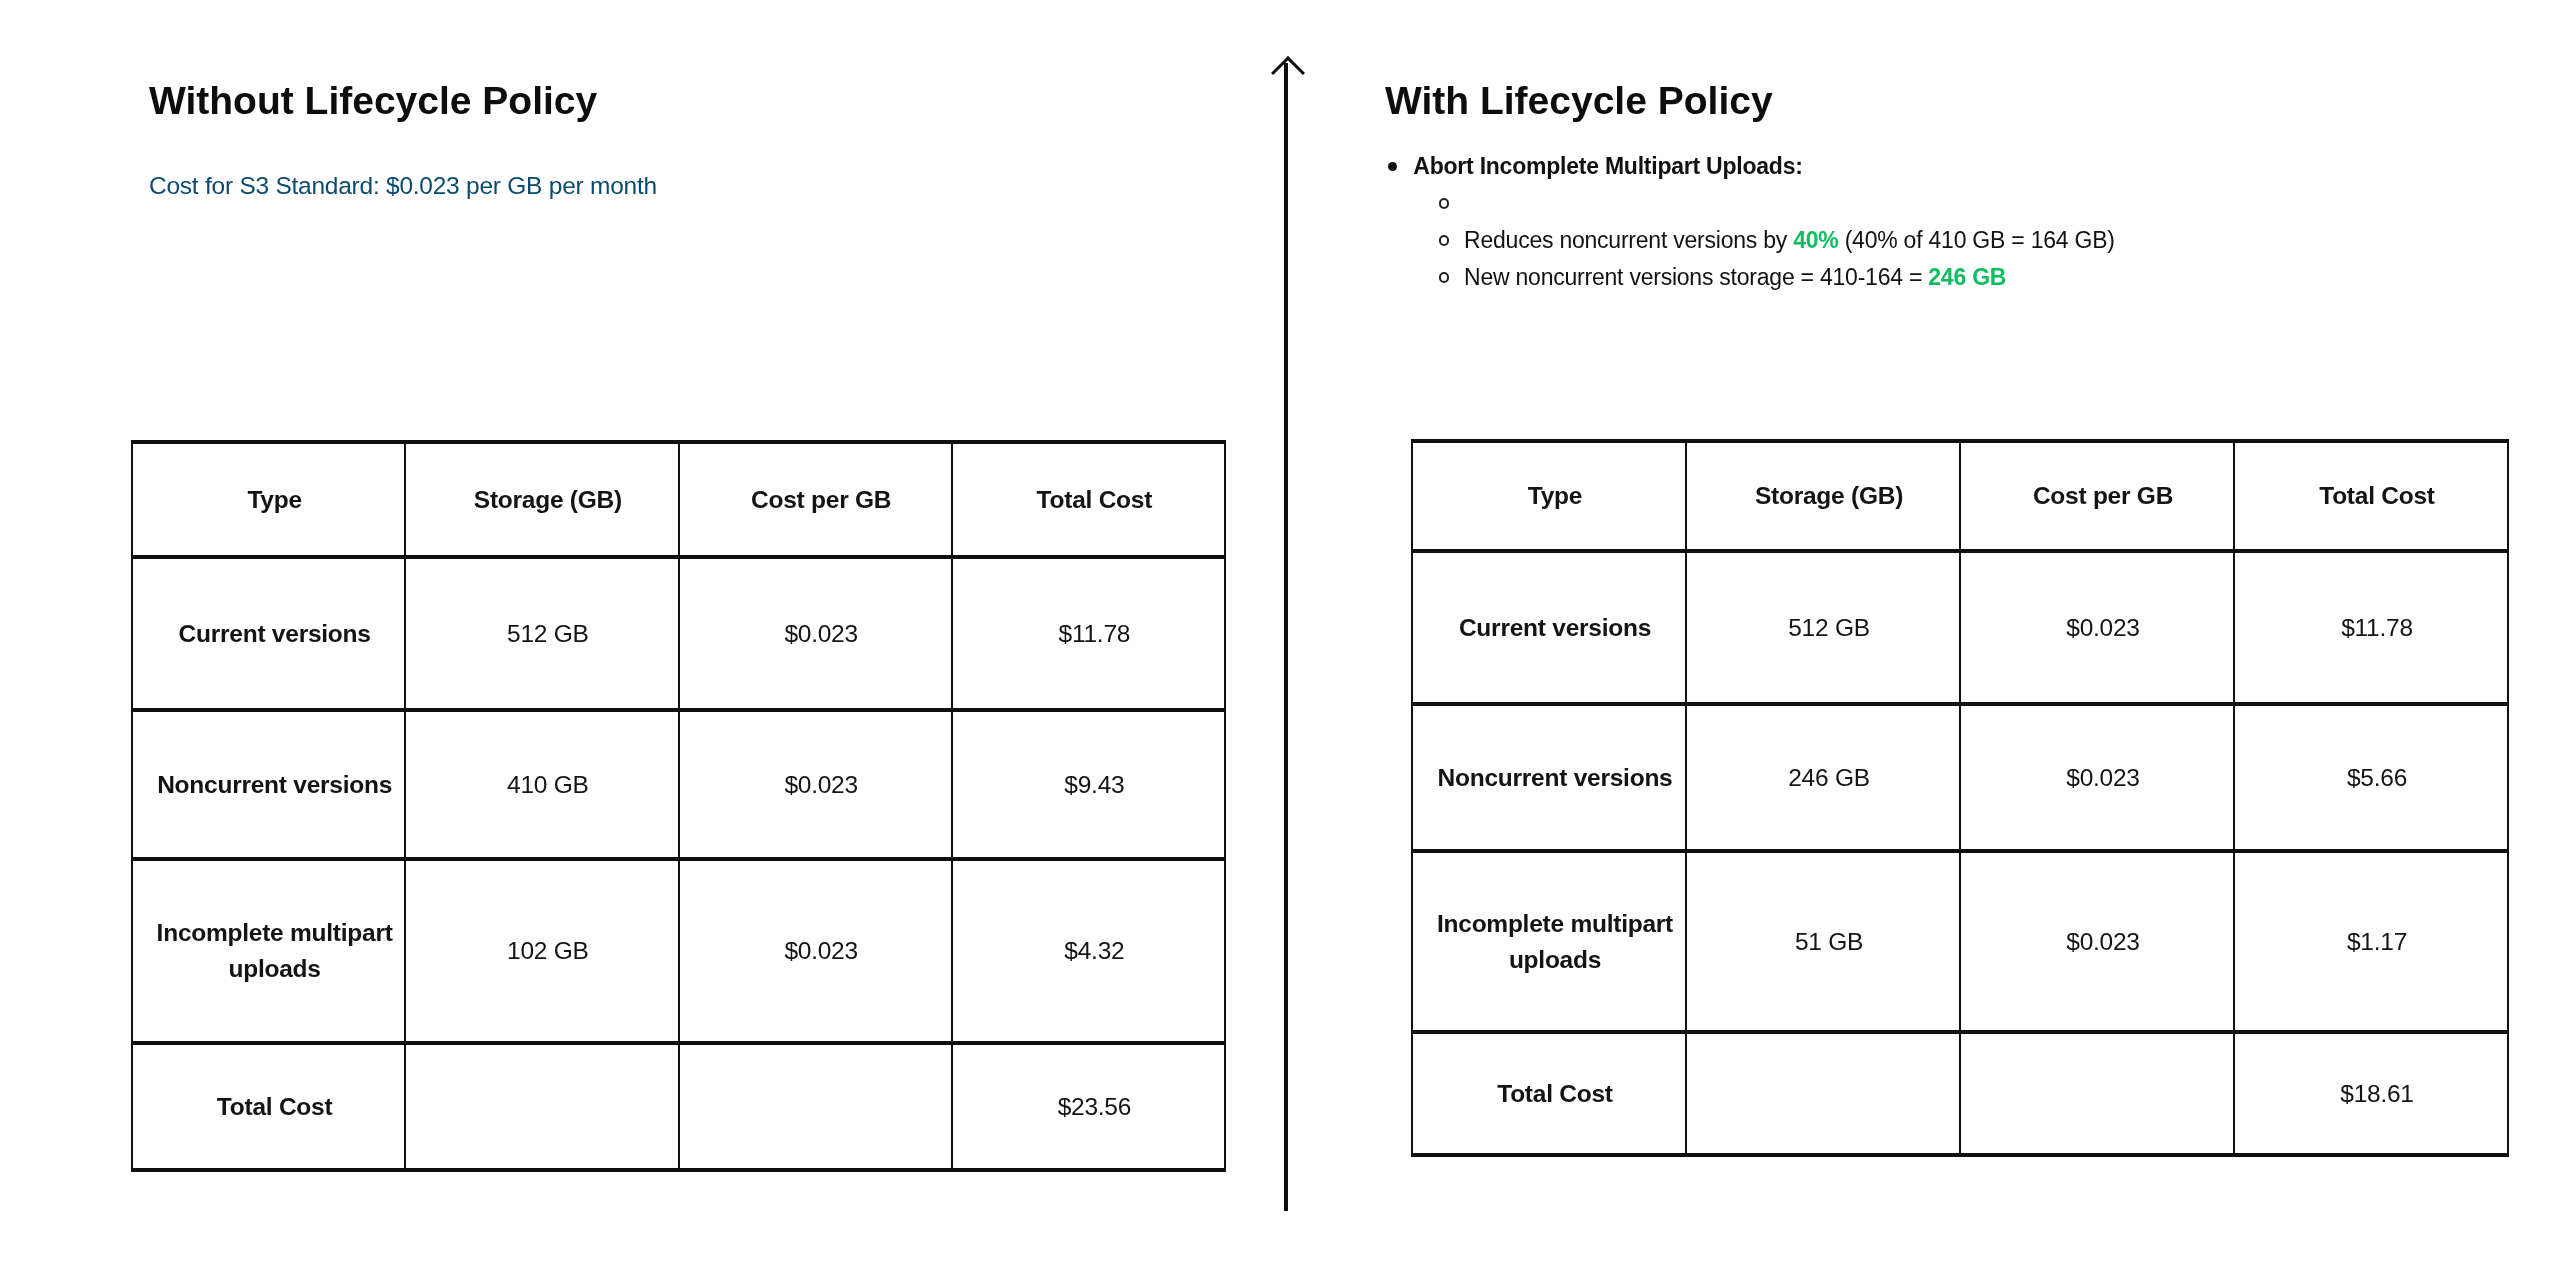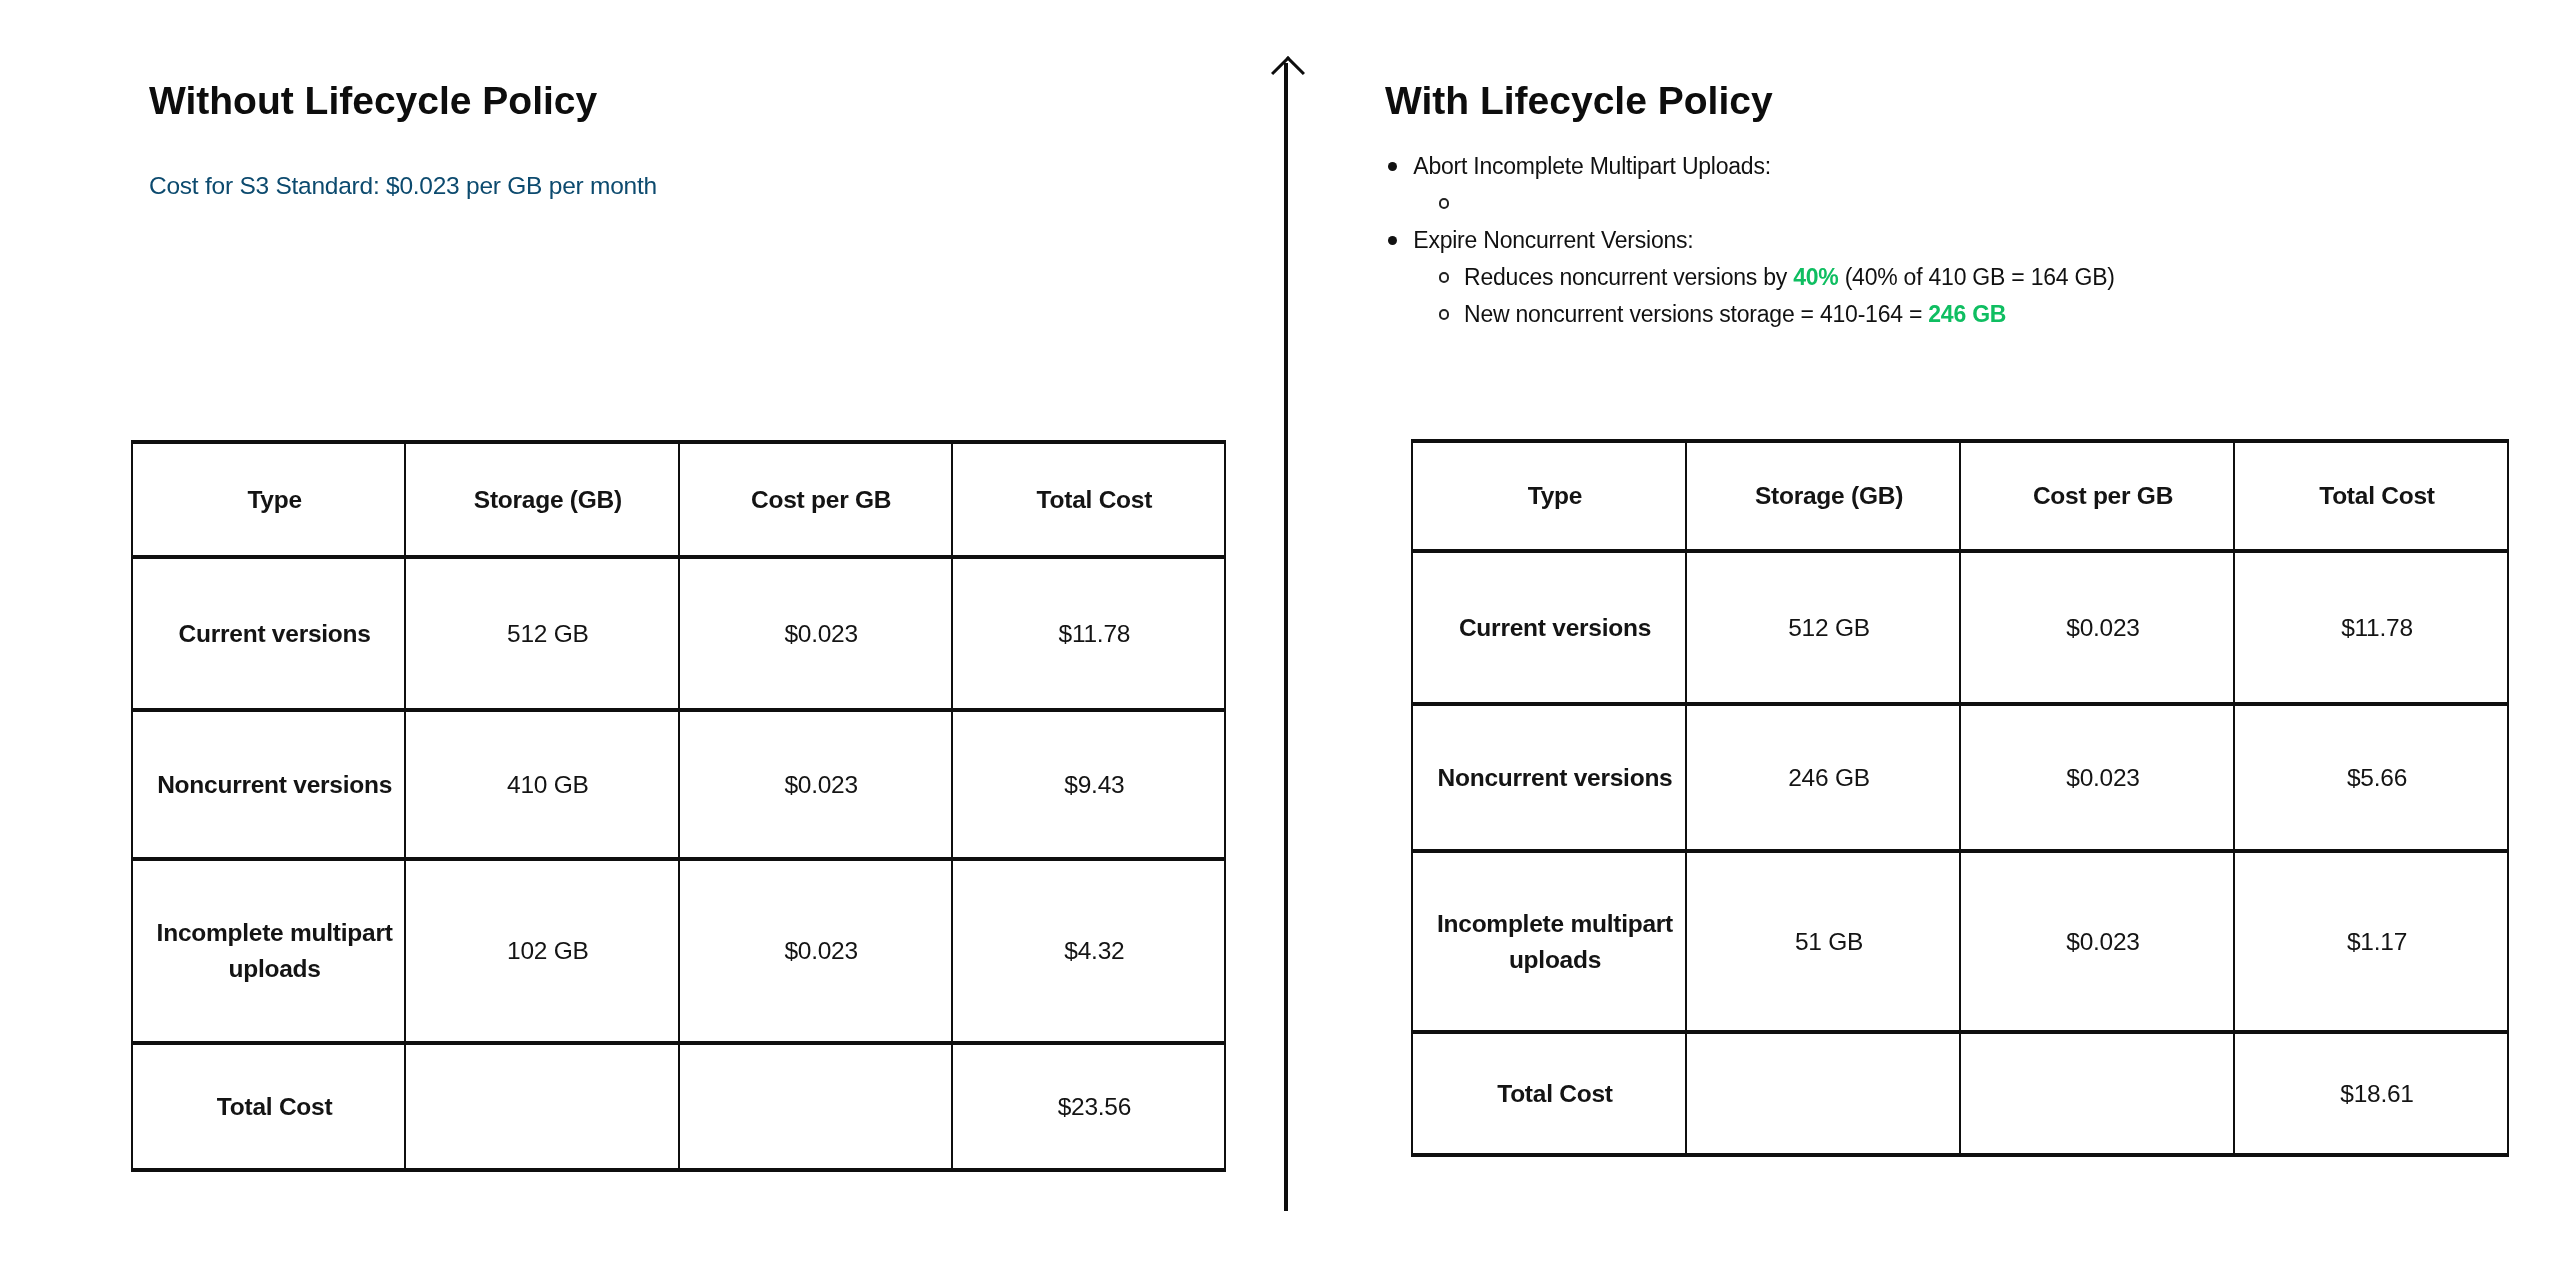--- a/index.html
+++ b/index.html
@@ -8,21 +8,21 @@
 
   
   .title{position:absolute;font-size:39px;font-weight:700;color:#0d0d0d;letter-spacing:0;white-space:nowrap;}
   .title.left{left:149px;top:53px;}
   .title.right{left:1385px;top:53px;}
   .subtitle{position:absolute;left:149px;top:147px;font-size:24.5px;color:#0c4a6e;white-space:nowrap;letter-spacing:-0.01em;}
 
   
   .bullets{position:absolute;left:1385px;top:148px;width:1165px;}
   .bline{display:flex;align-items:center;height:37px;font-size:23px;letter-spacing:-0.01em;white-space:nowrap;}
-  .bline.heading{font-weight:400;}
+  .bline.heading{font-weight:700;}
   .dot{width:9.8px;height:9.8px;border-radius:50%;background:#111;margin:0 16px 0 2.5px;flex:0 0 auto;}
   .ring{width:8px;height:8px;border-radius:50%;border:2.5px solid #222;background:#fff;margin:0 14.7px 0 54px;flex:0 0 auto;box-sizing:border-box;width:10.4px;height:10.4px;}
   .btext span{white-space:pre;}
   .em{color:var(--color-green,#0FBE61);font-weight:700;}
 
   
   .arrow-line{position:absolute;left:1284px;top:63px;width:3.7px;height:1148px;background:#0d0d0d;}
   .arrow-head{position:absolute;left:1276px;top:61px;width:21px;height:21px;border-top:3.7px solid #0d0d0d;border-left:3.7px solid #0d0d0d;transform:rotate(45deg);}
 
   
@@ -98,24 +98,20 @@
   <h1 class="title right">With Lifecycle Policy</h1>
 
   <div class="bullets">
     <div class="bline heading">
       <span class="dot"></span>
       <span>Abort Incomplete Multipart Uploads:</span>
     </div>
     <div class="bline">
       <span class="ring"></span>
     </div>
-    <div class="bline heading">
-      <span class="dot"></span>
-      <span>Expire Noncurrent Versions:</span>
-    </div>
     <div class="bline">
       <span class="ring"></span>
       <span class="btext"><span>Reduces noncurrent versions by </span><span class="em">40%</span><span> (40% of 410 GB = 164 GB)</span></span>
     </div>
     <div class="bline">
       <span class="ring"></span>
       <span class="btext"><span>New noncurrent versions storage = 410-164 = </span><span class="em">246 GB</span><span></span></span>
     </div>
   </div>
 

